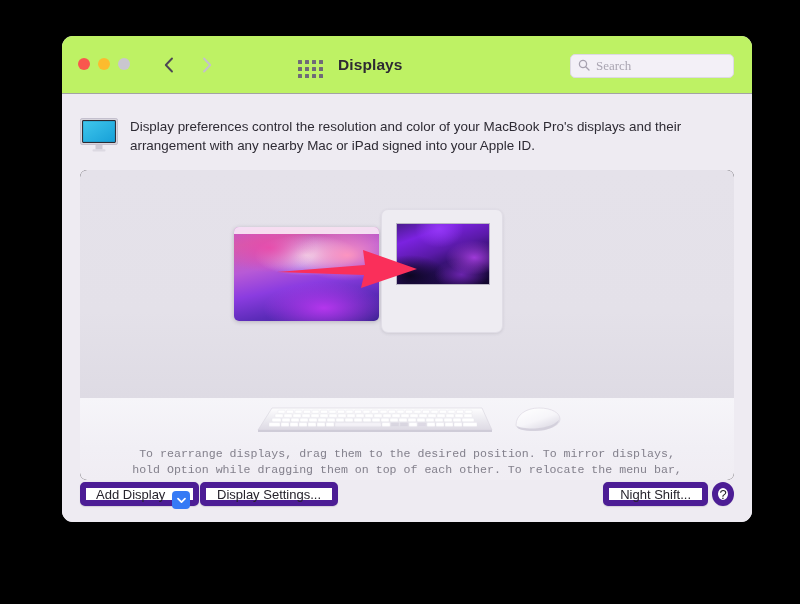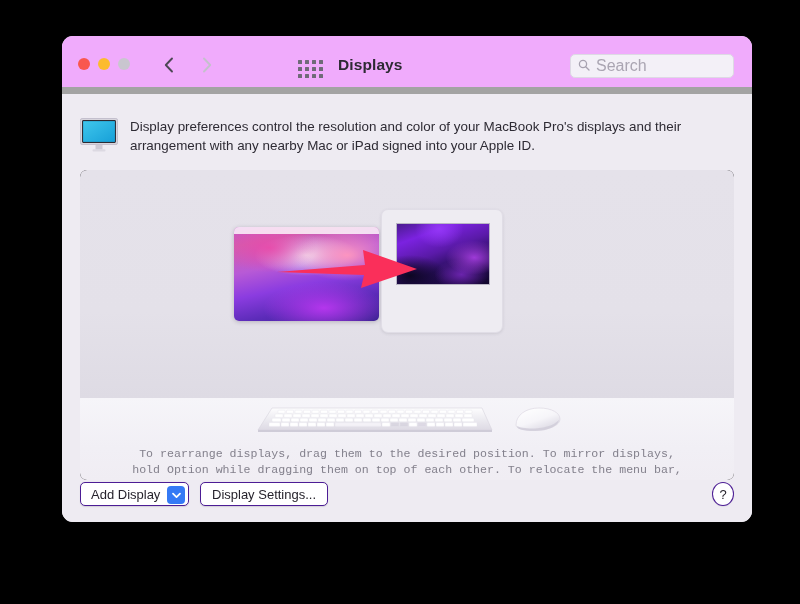--- a/index.html
+++ b/index.html
@@ -22,22 +22,22 @@
     background: #eeebf2;
     border-radius: 11px;
     box-shadow: 0 8px 36px rgba(0,0,0,0.55);
     overflow: hidden;
   }
 
   
   #titlebar {
     position: relative;
     height: 58px;
-    background: #f0abfc;
-    border-bottom: 7px solid #a3a3a3;
+    background: #bef264;
+    border-bottom: 1px solid #a3a3a3;
   }
 
   .traffic-lights {
     position: absolute;
     left: 16px;
     top: 22px;
     display: flex;
     gap: 8px;
   }
   .tl { width: 12px; height: 12px; border-radius: 50%; display:block; }
@@ -98,22 +98,22 @@
     background: #f3f0f7;
     display: flex;
     align-items: center;
     padding: 0 7px;
     gap: 6px;
   }
   #search-field input {
     border: none;
     outline: none;
     background: transparent;
-    font-family: Liberation Sans, sans-serif;
-    font-size: 16px;
+    font-family: Liberation Serif, serif;
+    font-size: 13px;
     color: #3a3640;
     width: 100%;
   }
   #search-field input::placeholder { color: #aaa5b2; }
 
   
   #content {
     position: relative;
     padding: 14px 18px 0 18px;
     height: calc(100% - 58px);
@@ -262,21 +262,21 @@
   #button-bar {
     position: absolute;
     left: 18px; right: 18px;
     bottom: 14px;
     height: 26px;
   }
   .btn {
     position: absolute;
     height: 24px;
     background: #ffffff;
-    border: 1px solid #4c1d95;
+    border: 6px solid #4c1d95;
     border-radius: 5px;
     font-family: "Liberation Sans", sans-serif;
     font-size: 13px;
     color: #26232c;
     display: flex;
     align-items: center;
     justify-content: center;
     padding: 0 11px;
     box-shadow: 0 0.5px 1px rgba(50,45,65,0.14);
     white-space: nowrap;
@@ -541,20 +541,23 @@
             <polyline points="1,1.6 4.5,5.2 8,1.6" fill="none" stroke="#ffffff" stroke-width="1.7" stroke-linecap="round" stroke-linejoin="round"></polyline>
           </svg>
         </span>
       </div>
 
       <div class="btn" id="display-settings-button">
         <span>Display Settings...</span>
       </div>
 
 
+      <div class="btn" id="night-shift-button">
+        <span>Night Shift...</span>
+      </div>
 
       <div class="btn" id="help-button">
         <span>?</span>
       </div>
     </div>
 
   </div>
 </div>
 
 </body></html>

